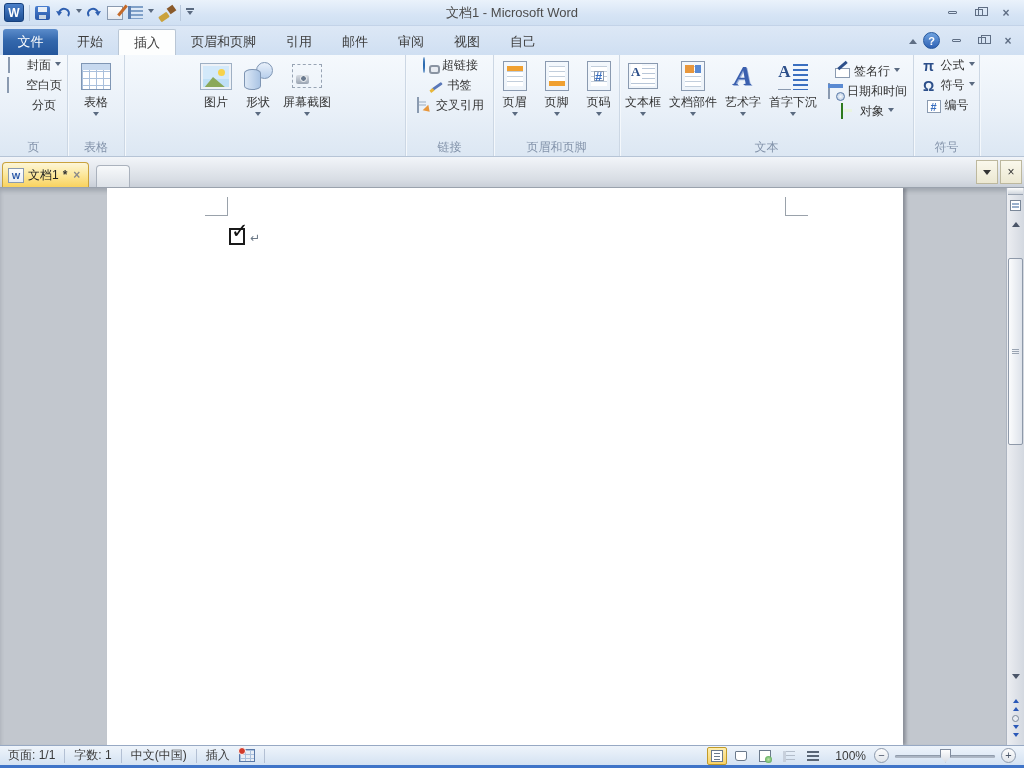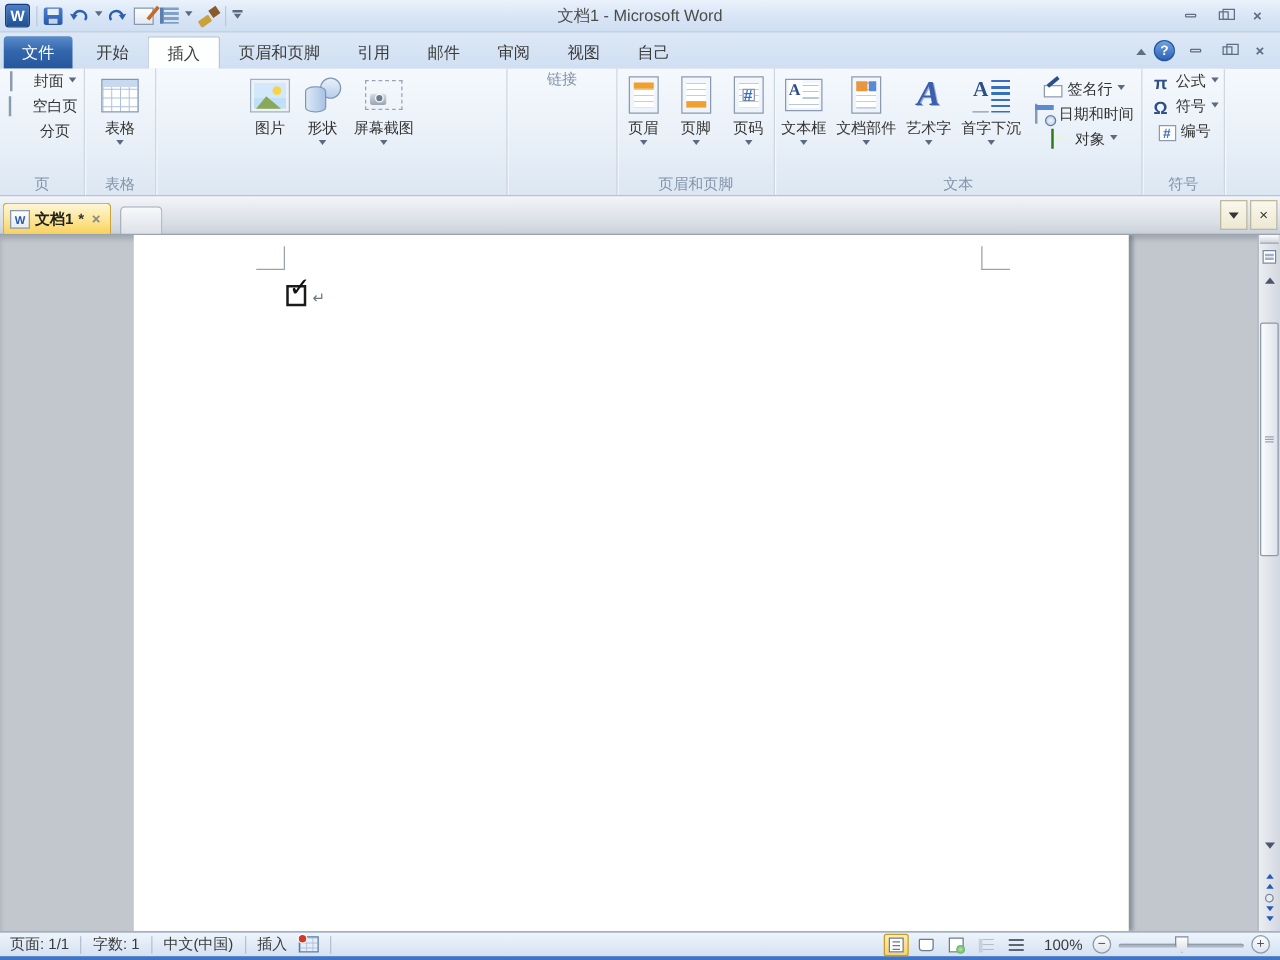--- a/index.html
+++ b/index.html
@@ -146,21 +146,21 @@
     font-size:11px; text-align:center; line-height:12px; margin-top:1px; }
 
   
   .doctabbar { position:absolute; top:157px; left:0; right:0; height:31px;
     background:linear-gradient(#f2f5f9,#d8dde4 75%,#c9cfd8); border-bottom:1px solid #9aa2ad; }
   .dtab { position:absolute; left:2px; bottom:0; height:25px; display:flex; align-items:center; gap:4px; padding:0 8px 0 5px;
     background:linear-gradient(#fdf6d8,#fce9a0 45%,#f9d25e); border:1px solid #c9a23c; border-bottom:none;
     border-radius:4px 4px 0 0; }
   .dtab-logo { width:16px; height:15px; background:linear-gradient(#fdfdfd,#e8edf3); border:1px solid #8a9ab0;
     color:#2a58a8; font-size:9px; font-weight:bold; text-align:center; line-height:14px; }
-  .dtab-label { font-weight:bold; color:#222; }
+  .dtab-label { font-weight:normal; color:#222; }
   .dtab-mod { font-weight:bold; color:#333; }
   .dtab-close { color:#8a8a8a; font-weight:bold; font-size:12px; margin-left:2px; }
   .dtab-new { position:absolute; left:96px; bottom:0; width:34px; height:22px;
     background:linear-gradient(#f7f9fb,#dde2e8); border:1px solid #aab2bd; border-bottom:none; border-radius:4px 4px 0 0; }
   .dtabbar-right { position:absolute; right:2px; top:3px; display:flex; gap:2px; }
   .beigebtn { width:22px; height:24px; background:linear-gradient(#faf8ec,#ece8d2); border:1px solid #bdb89e;
     display:flex; align-items:center; justify-content:center; color:#333; }
   .tri-down { width:0; height:0; border:4px solid transparent; border-top:5px solid #333; margin-top:4px; }
 
   
@@ -346,20 +346,34 @@
           <span class="bicon">
               <span class="bi-screenshot"></span>
             </span>
           <span class="blabel">屏幕截图</span>
           <span class="dd-s"></span>
         </div>
       </div>
     </div>
 
     <div class="rgroup" style="width:88px">
+      <div class="rcontent col">
+        <div class="sbtn">
+          <span class="sicon"><span class="si-link"></span></span>
+          <span>超链接</span>
+        </div>
+        <div class="sbtn">
+          <span class="sicon si-pen"></span>
+          <span>书签</span>
+        </div>
+        <div class="sbtn">
+          <span class="sicon"><span class="si-crossref"></span></span>
+          <span>交叉引用</span>
+        </div>
+      </div>
       <div class="rlabel">链接</div>
     </div>
 
     <div class="rgroup" style="width:126px">
       <div class="rcontent">
         <div class="bbtn">
           <span class="bicon">
               <span class="bi-doc band-top"></span>
             </span>
           <span class="blabel">页眉</span>

